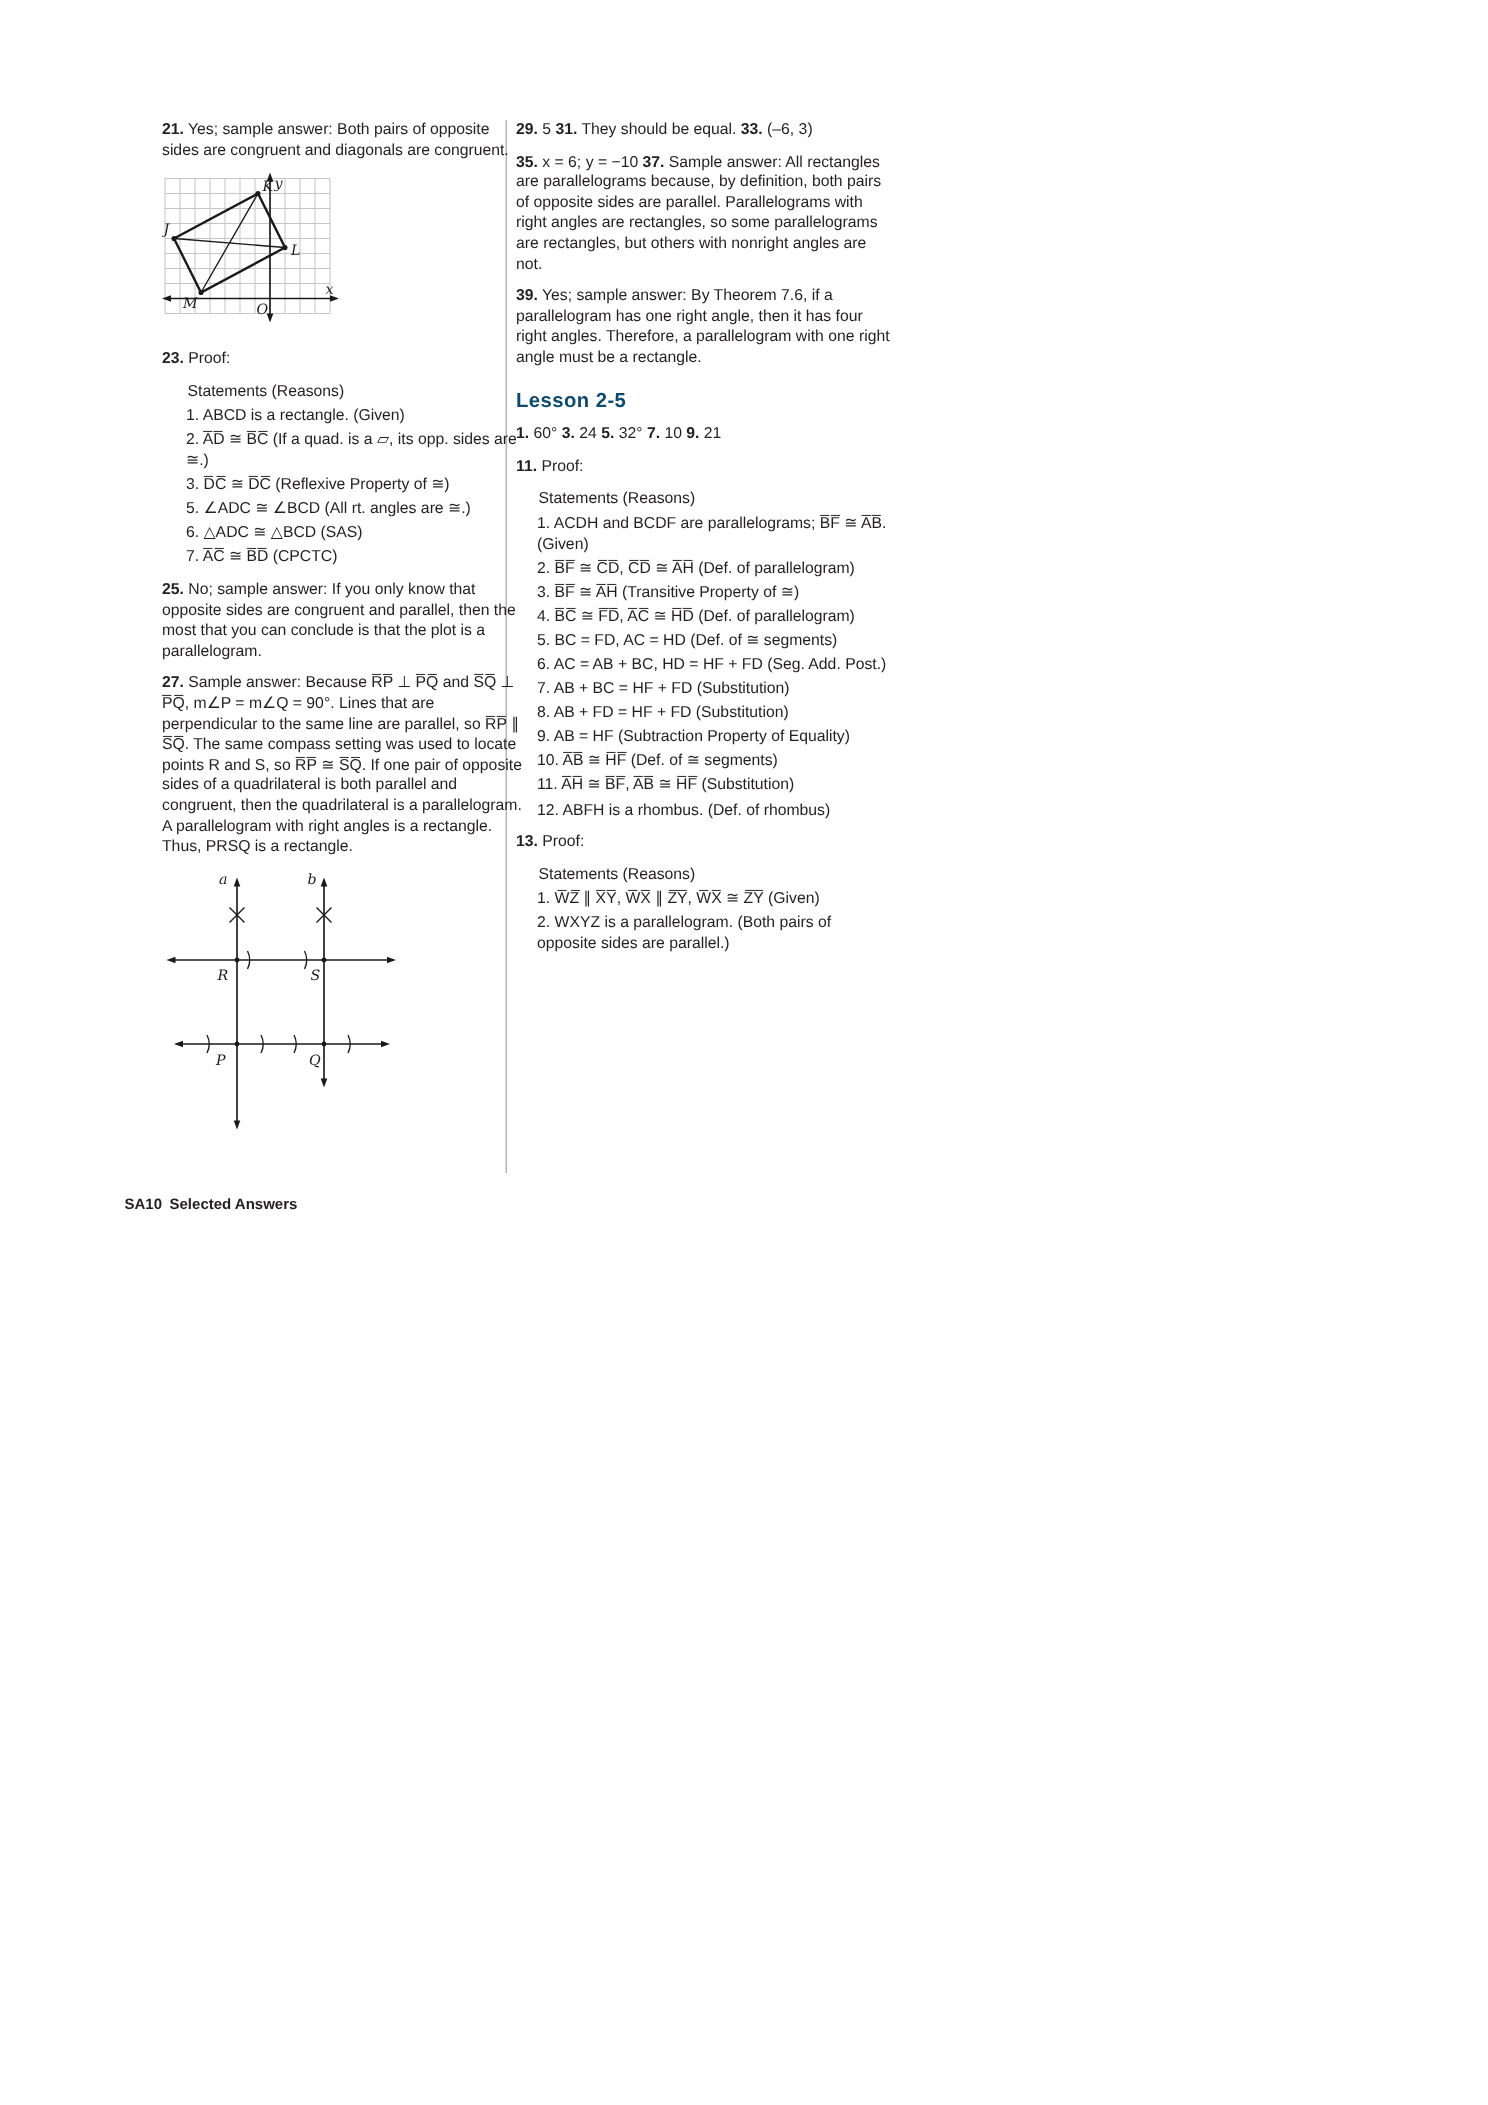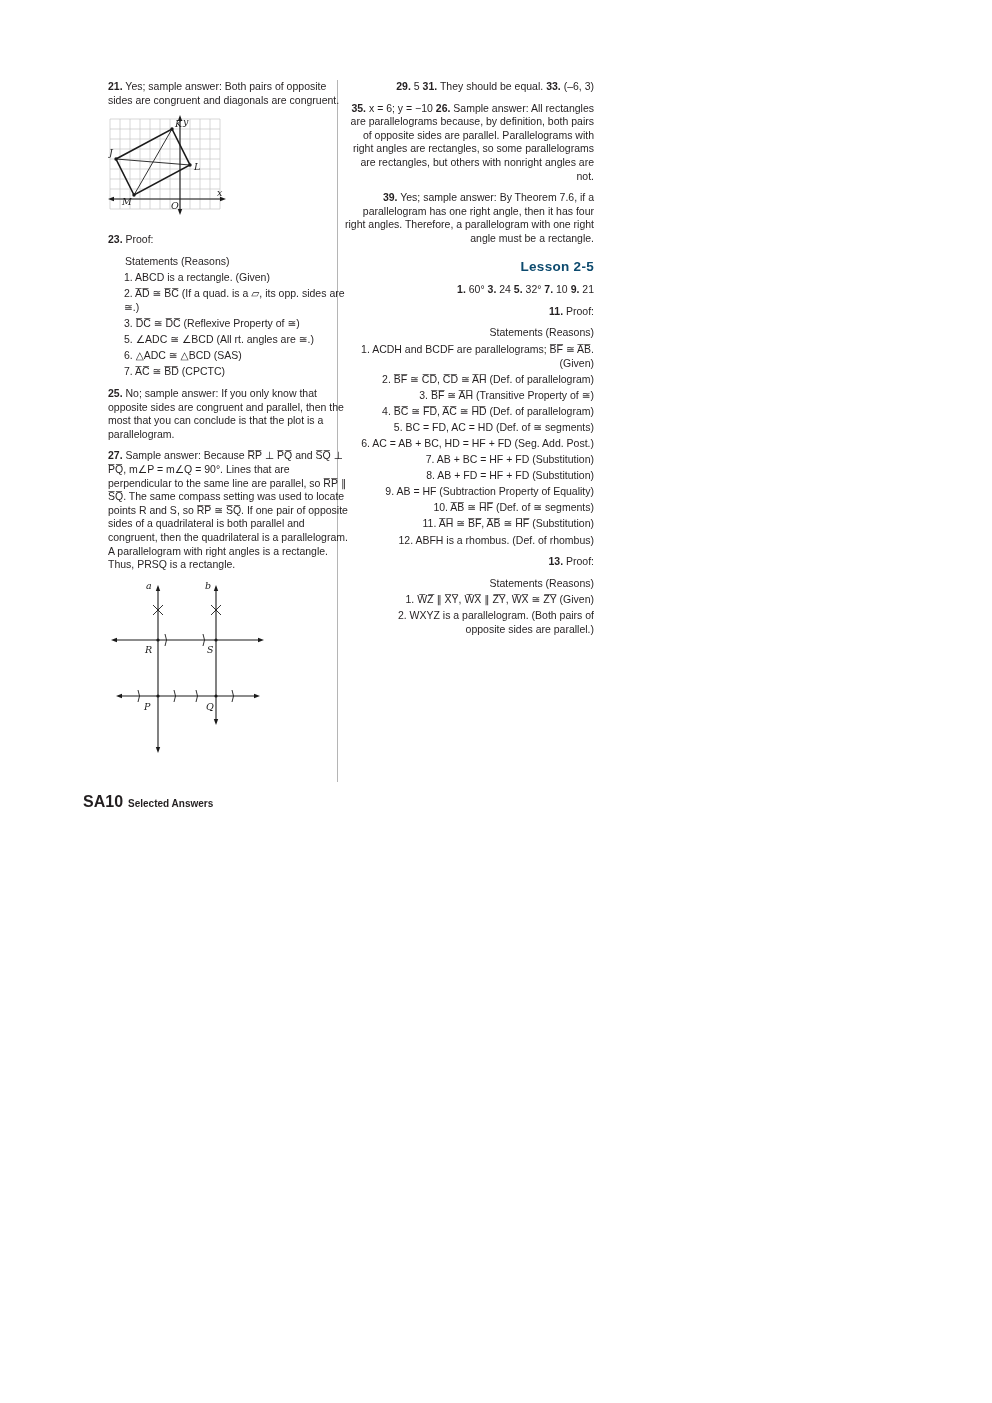--- a/index.html
+++ b/index.html
@@ -4,35 +4,35 @@
 <style>
   html,body { margin:0; padding:0; background:#ffffff; }
   body {
     width:992px; height:1403px; position:relative; overflow:hidden;
     font-family:"Liberation Sans", sans-serif; color:#231f20;
     -webkit-font-smoothing:antialiased;
   }
   .divider { position:absolute; left:337px; top:80px; width:1px; height:702px; background:#b5b5b5; }
   .col { position:absolute; top:80px; font-size:10.5px; line-height:13.6px; }
   .col-left  { left:108px;  width:240px; }
-  .col-right { left:344px; width:250px;text-align:right; }
+  .col-right { left:344px; width:250px; }
   p.ans { margin:0 0 8px 0; }
   p.ans b { font-weight:bold; }
   .proof-body { margin:0 0 8px 16px; }
   .stmt-header { margin:0 0 3px 1px; }
   .step { margin:0 0 2.5px 0; }
   .lesson-heading {
     font-size:13.5px; font-weight:bold; letter-spacing:0.3px;
     margin:14px 0 10px 0; color:#4e5b5e;
   }
   .fig { margin:4px 0 12px 0; }
   .fig svg { display:block; }
   .fig-label { font-family:"DejaVu Serif", serif; font-style:italic; font-size:9.5px; fill:#1a1a1a; }
   .footer { position:absolute; left:83px; top:793px; white-space:nowrap; }
-  .footer-code  { font-weight:bold; font-size:16px; }
+  .footer-code  { font-weight:bold; font-size:10px; }
   .footer-label { font-weight:bold; font-size:10px; margin-left:5px; }
 </style>
 </head>
 <body>
 
 <div class="divider"></div>
 
 <div class="col col-left">
 
   <p class="ans"><b>21.</b><span> Yes; sample answer: Both pairs of opposite sides are congruent and diagonals are congruent.</span></p>
@@ -124,21 +124,21 @@
       <text class="fig-label" x="96" y="130">Q</text>
     </svg>
   </div>
 
 </div>
 
 <div class="col col-right">
 
   <p class="ans"><b>29.</b><span> 5 </span><b>31.</b><span> They should be equal. </span><b>33.</b><span> (–6, 3)</span></p>
 
-  <p class="ans"><b>35.</b><span> x = 6; y = −10 </span><b>26.</b><span> Sample answer: All rectangles are parallelograms because, by definition, both pairs of opposite sides are parallel. Parallelograms with right angles are rectangles, so some parallelograms are rectangles, but others with nonright angles are not.</span></p>
+  <p class="ans"><b>35.</b><span> x = 6; y = −10 </span><b>37.</b><span> Sample answer: All rectangles are parallelograms because, by definition, both pairs of opposite sides are parallel. Parallelograms with right angles are rectangles, so some parallelograms are rectangles, but others with nonright angles are not.</span></p>
 
   <p class="ans"><b>39.</b><span> Yes; sample answer: By Theorem 7.6, if a parallelogram has one right angle, then it has four right angles. Therefore, a parallelogram with one right angle must be a rectangle.</span></p>
 
   <div class="lesson-heading" style="color: #0c4a6e;">Lesson 2-5</div>
 
   <p class="ans"><b>1.</b><span> 60° </span><b>3.</b><span> 24 </span><b>5.</b><span> 32° </span><b>7.</b><span> 10 </span><b>9.</b><span> 21</span></p>
 
   <p class="ans"><b>11.</b><span> Proof:</span></p>
   <div class="proof-body" style="margin-left:14px;">
     <div class="stmt-header">Statements (Reasons)</div>

